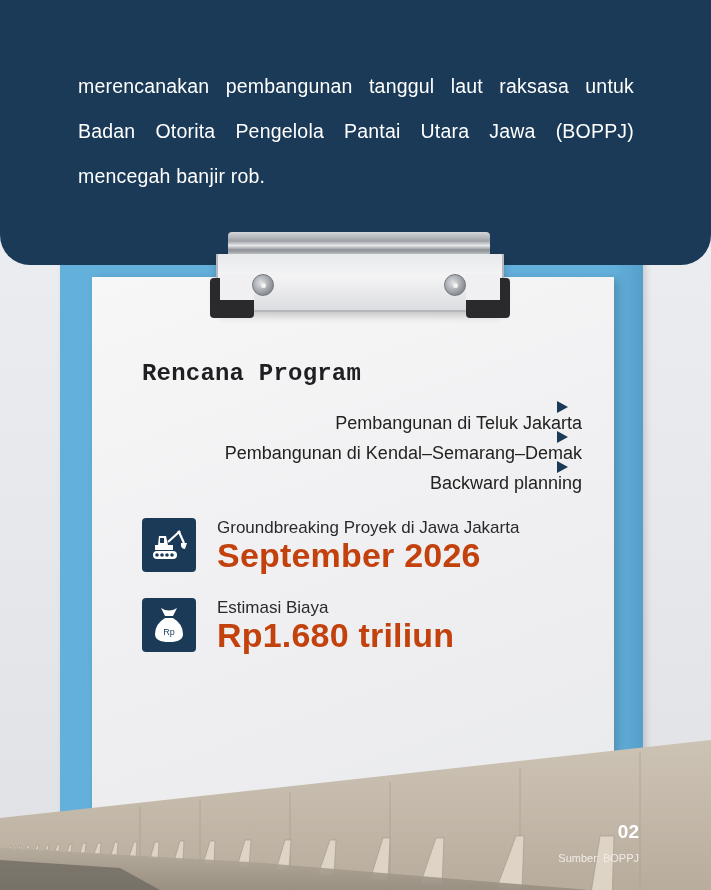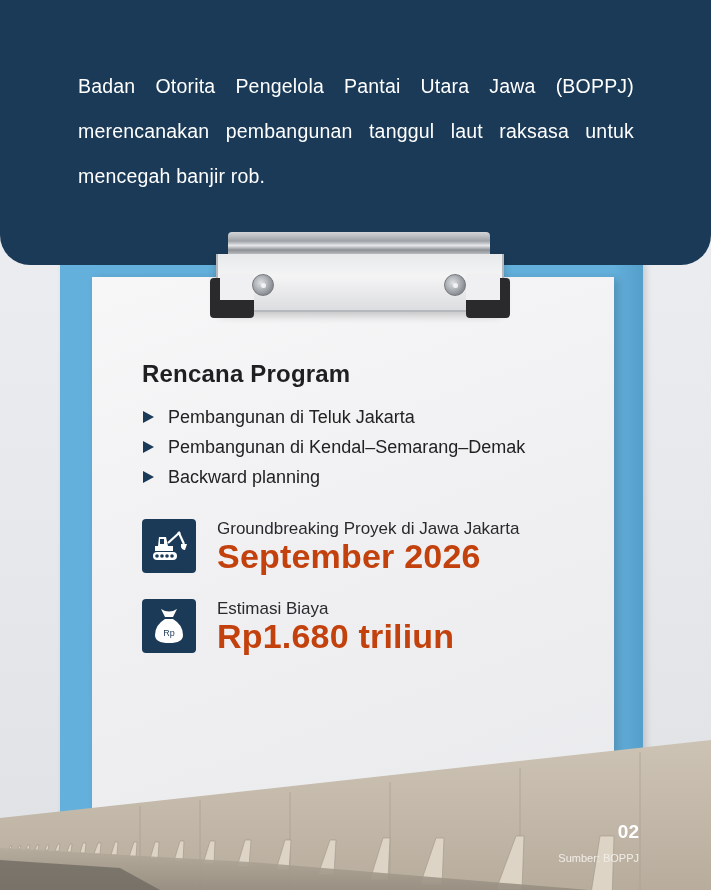--- a/index.html
+++ b/index.html
@@ -67,23 +67,23 @@
     position: absolute; top: 46px; width: 44px; height: 40px;
     background: #2a2a2c; border-radius: 4px;
   }
   .clip-grip.left { left: 10px; border-radius: 4px 0 4px 4px; }
   .clip-grip.right { right: 10px; border-radius: 0 4px 4px 4px; }
   .clip-grip.left::before { content: ""; position: absolute; left: 10px; top: -4px; width: 34px; height: 26px; background: #f0f0f2; }
   .clip-grip.right::before { content: ""; position: absolute; left: 0; top: -4px; width: 34px; height: 26px; background: #f0f0f2; }
 
   
   .content { position: absolute; left: 142px; top: 360px; width: 440px; z-index: 4; color: #1f1f22; }
-  .section-title { font-weight: bold; font-size: 24px; letter-spacing: 0.2px; margin-bottom: 14px; }
+  .section-title { font-weight: bold; font-size: 24px; letter-spacing: 0.2px; margin-bottom: 14px; font-family: Liberation Mono, monospace; }
   .program-list { list-style: none; }
-  .program-list li { display: flex; align-items: center; height: 30px; font-size: 18px; color: #222; }
+  .program-list li { display: flex; align-items: flex-end; height: 30px; font-size: 18px; color: #222; flex-direction: column; }
   .tri {
     width: 0; height: 0; border-top: 6px solid transparent; border-bottom: 6px solid transparent;
     border-left: 11px solid #1a3a57; margin-right: 14px; margin-left: 1px;
   }
   .stats { margin-top: 26px; }
   .stat { display: flex; align-items: center; height: 56px; margin-bottom: 24px; }
   .stat-icon {
     width: 54px; height: 54px; background: #1a3a57; border-radius: 4px;
     display: flex; align-items: center; justify-content: center; margin-right: 21px; flex-shrink: 0;
   }
@@ -94,22 +94,22 @@
   .wall { position: absolute; left: 0; top: 740px; width: 711px; height: 150px; z-index: 5; }
   .footer { position: absolute; right: 72px; top: 818px; text-align: right; z-index: 6; color: #fff; }
   .page-num { font-size: 19px; font-weight: bold; line-height: 28px; }
   .source { font-size: 11px; color: #f1ede6; margin-top: 6px; }
 </style>
 </head>
 <body>
 
 <div class="header">
   <div class="header-text">
+    <span class="jl">merencanakan pembangunan tanggul laut raksasa untuk</span>
     <span class="jl">Badan Otorita Pengelola Pantai Utara Jawa (BOPPJ)</span>
-    <span class="jl">merencanakan pembangunan tanggul laut raksasa untuk</span>
     <span>mencegah banjir rob.</span>
   </div>
 </div>
 
 <div class="board">
   <div class="board-right-shade"></div>
 </div>
 
 <div class="paper"></div>
 

